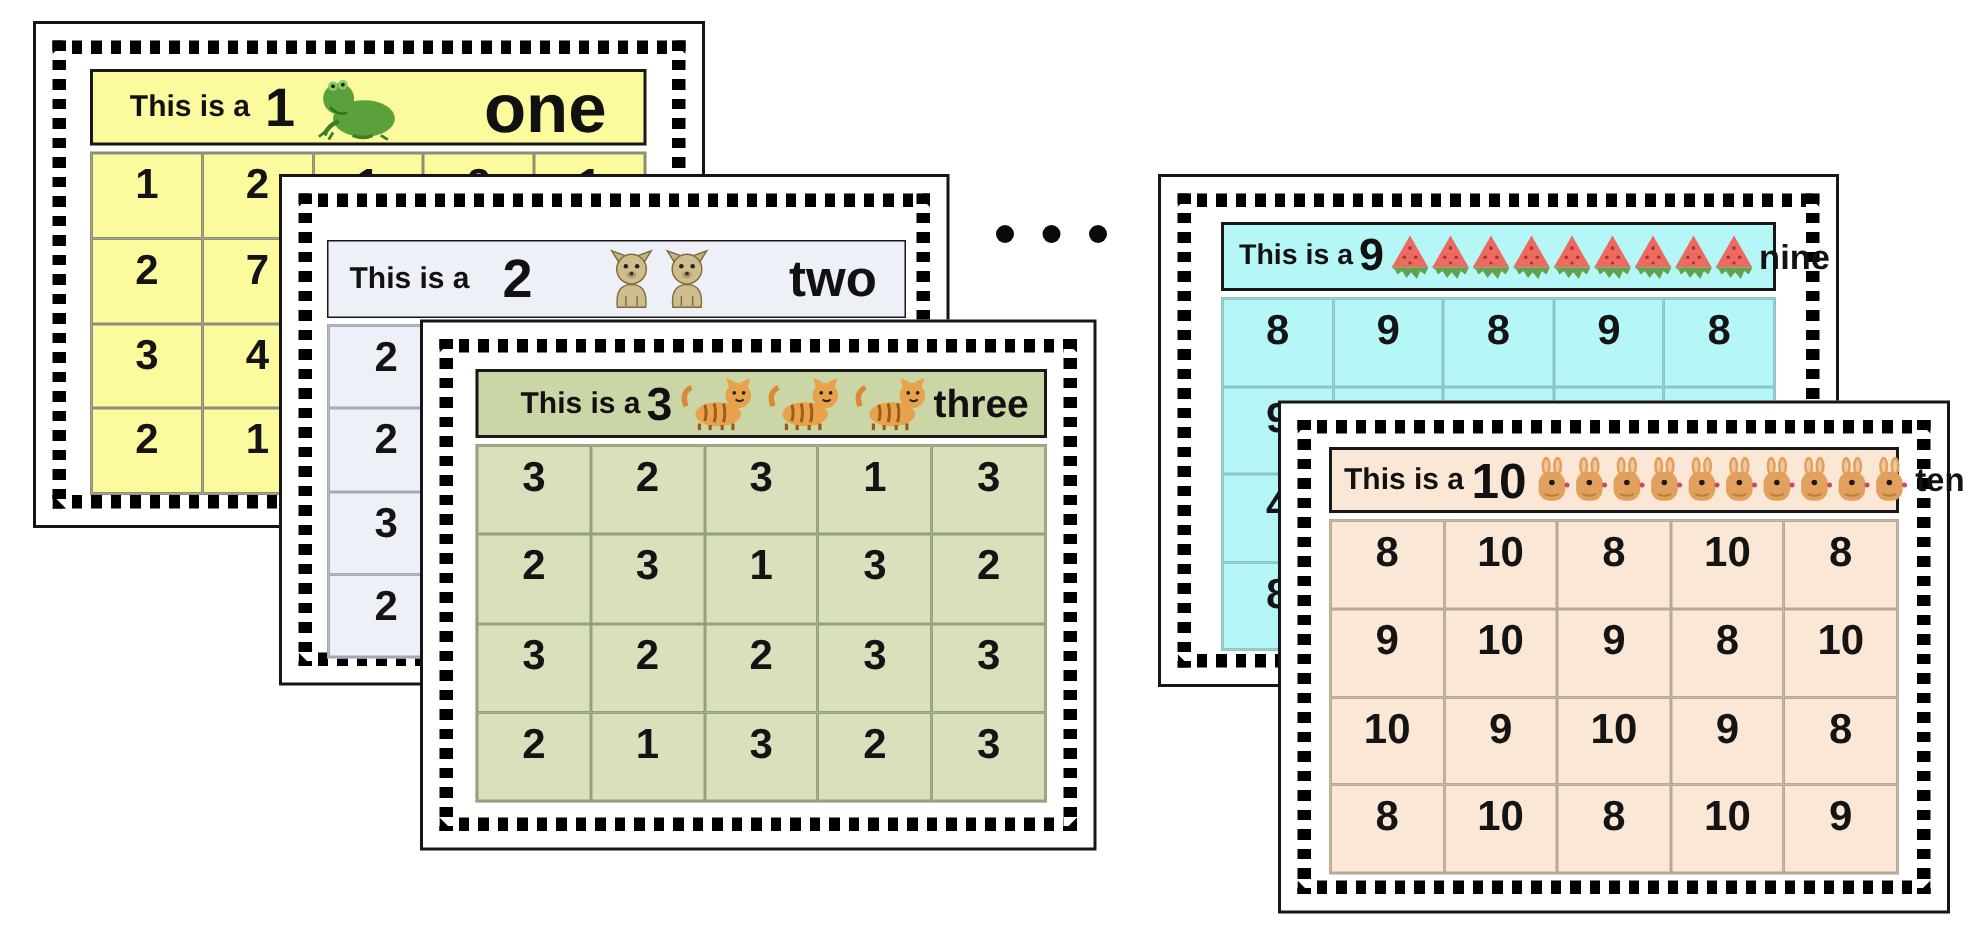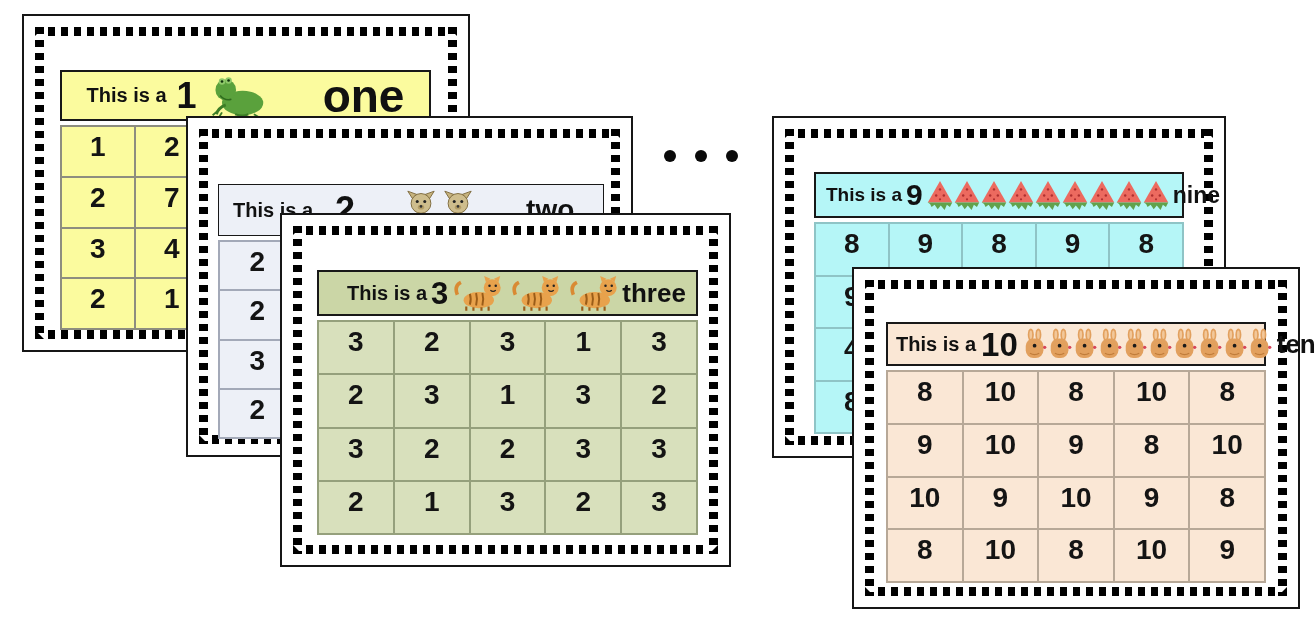--- a/index.html
+++ b/index.html
@@ -26,55 +26,55 @@
   .ck-bl{bottom:11px;left:11px;clip-path:polygon(0 0,0 100%,100% 100%);}
   .ck-br{bottom:11px;right:11px;clip-path:polygon(100% 0,100% 100%,0 100%);}
   
   .content{position:absolute;display:flex;flex-direction:column;}
   .c1 .content{left:36px;right:37px;top:30px;bottom:20px;}
   .c2 .content{left:30px;right:27px;top:42px;bottom:16px;}
   .c3 .content{left:35px;right:31px;top:31px;bottom:30px;}
   .c9 .content{left:40px;right:40px;top:30px;bottom:22px;}
   .c10 .content{left:32px;right:32px;top:29px;bottom:24px;}
   .hdr{flex:0 0 auto;background:var(--hdrbg);border:2.5px solid #181818;
-       display:flex;align-items:center;font-weight:bold;color:#111;box-sizing:border-box;margin-top:24px;}
+       display:flex;align-items:center;font-weight:bold;color:#111;box-sizing:border-box;}
   .prefix{font-size:20px;white-space:nowrap;}
   .numeral{line-height:1;}
   .word{line-height:1;}
   .icons{display:flex;align-items:center;}
   .ic{display:inline-flex;}
   .grid{flex:1 1 auto;margin-top:4px;display:grid;grid-template-columns:repeat(5,1fr);
         grid-auto-rows:1fr;background:var(--cardbg);border:1px solid var(--line);}
   .cell{border:1px solid var(--line);display:flex;justify-content:center;align-items:flex-start;
         padding-top:4px;font-weight:bold;font-size:28px;color:#141414;box-sizing:border-box;}
   
   .c1 .hdr{height:51px;justify-content:center;gap:10px;}
   .c1 .numeral{font-size:36px;}
   .c1 .word{font-size:46px;margin-left:46px;}
   .c1 .ic svg{width:60px;height:45px;}
   .c2 .hdr{height:52px;border-width:1.5px;padding-left:14px;gap:10px;}
   .c2 .numeral{font-size:36px;margin-left:12px;}
   .c2 .icons{margin-left:40px;gap:5px;}
-  .c2 .word{font-size:28px;margin-left:42px;text-align:right;}
+  .c2 .word{font-size:34px;margin-left:42px;text-align:right;}
   .c2 .ic svg{width:32px;height:40px;}
   .c3 .hdr{height:46px;padding-left:28px;gap:4px;}
   .c3 .numeral{font-size:31px;}
   .c3 .icons{gap:8px;}
   .c3 .word{font-size:26px;text-align:right;}
   .c3 .ic svg{width:50px;height:36px;}
   .c9 .hdr{height:46px;padding-left:10px;gap:4px;}
   .c9 .prefix{font-size:19px;}
   .c9 .numeral{font-size:30px;}
   .c9 .icons{gap:1px;}
   .c9 .word{font-size:23px;}
   .c9 .ic svg{width:26px;height:33px;}
   .c10 .hdr{height:44px;padding-left:8px;gap:5px;}
   .c10 .numeral{font-size:33px;}
   .c10 .icons{gap:1px;}
-  .c10 .word{font-size:26px;}
+  .c10 .word{font-size:22px;}
   .c10 .ic svg{width:24px;height:32px;}
   
   .dots{position:absolute;left:664px;top:150px;display:flex;gap:19px;z-index:4;}
   .dot{width:12px;height:12px;border-radius:50%;background:#0a0a0a;}
 </style>
 </head>
 <body>
 
 <div class="stage">
 

